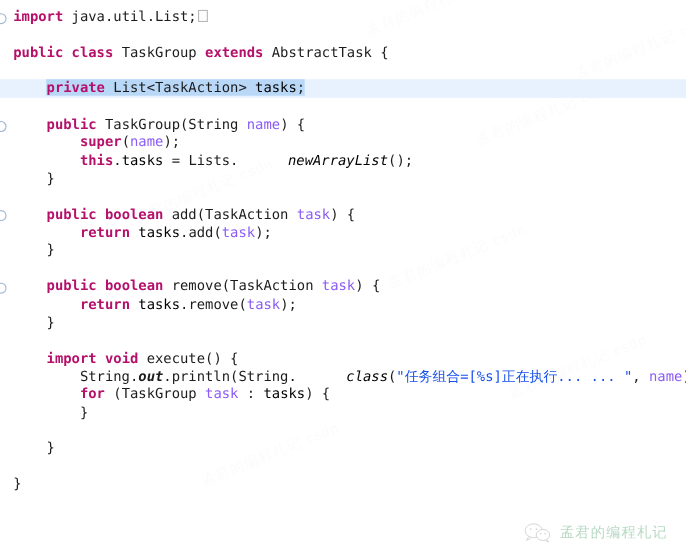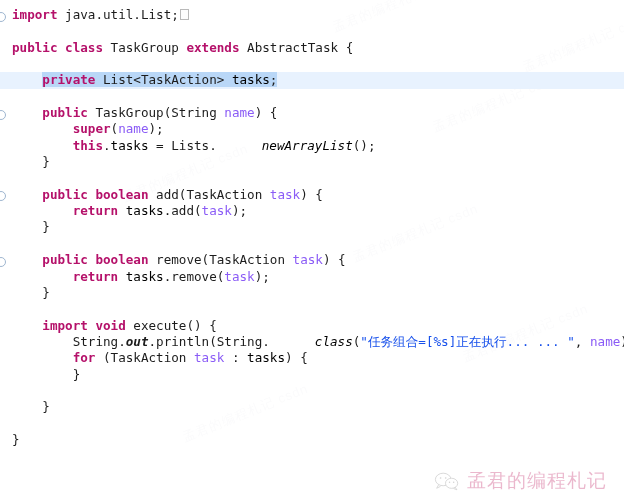--- a/index.html
+++ b/index.html
@@ -100,22 +100,22 @@
     bottom: 10px;
     z-index: 4;
     display: flex;
     align-items: center;
     gap: 7px;
     opacity: 0.30;
     user-select: none;
   }
   .brand-text {
     font-family: Liberation Sans, sans-serif;
-    font-size: 19px;
-    color: #be185d;
+    font-size: 13px;
+    color: #15803d;
     letter-spacing: 1px;
   }
   .brand-icon { width: 26px; height: 20px; display: block; }
 </style>
 </head>
 <body>
 
 <div id="editor">
 
   <div class="wm-layer">
@@ -166,21 +166,21 @@
 
     <div class="line"><span class="plain">    }</span></div>
 
     <div class="line"> </div>
 
 
     <div class="line"><span class="plain">    </span><span class="kw">import void</span><span class="plain"> execute() {</span></div>
 
     <div class="line"><span class="plain">        String.</span><span class="statb">out</span><span class="plain">.println(String.</span><span class="stat">class</span><span class="plain">(</span><span class="str">"</span><span class="str">任务组合=[%s]正在执行... ... </span><span class="str">"</span><span class="plain">, </span><span class="param">name</span><span class="plain">));</span></div>
 
-    <div class="line"><span class="plain">        </span><span class="kw">for</span><span class="plain"> (TaskAction </span><span class="param">task</span><span class="plain"> : </span><span class="field">tasks</span><span class="plain">) {</span></div>
+    <div class="line"><span class="plain">        </span><span class="kw">for</span><span class="plain"> (TaskGroup </span><span class="param">task</span><span class="plain"> : </span><span class="field">tasks</span><span class="plain">) {</span></div>
 
 
     <div class="line"><span class="plain">        }</span></div>
 
     <div class="line"> </div>
 
     <div class="line"><span class="plain">    }</span></div>
 
     <div class="line"> </div>
 

